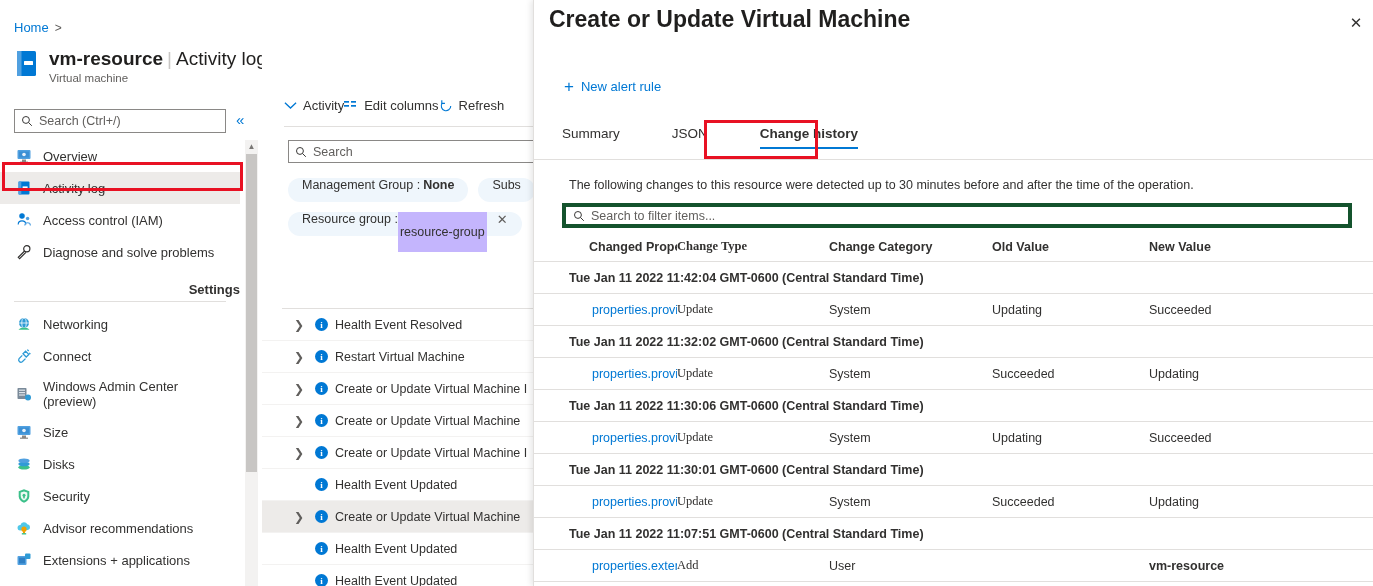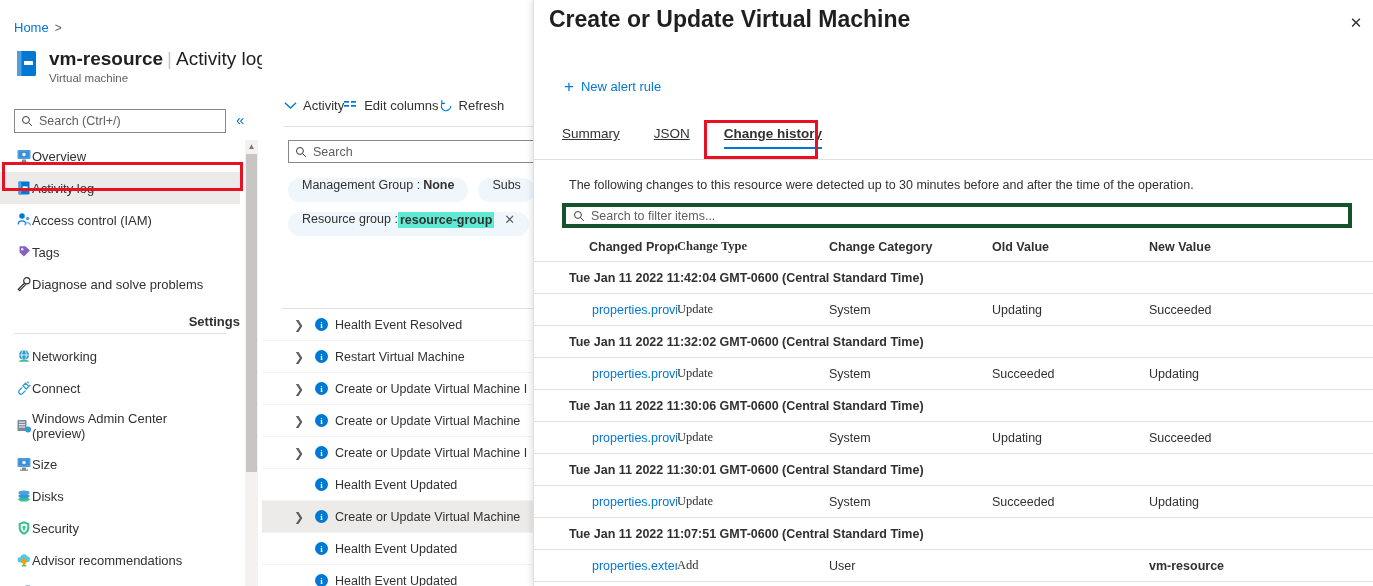--- a/index.html
+++ b/index.html
@@ -32,21 +32,21 @@
   .hdr-actions .ic { cursor:pointer; color:#484644; }
 
   .search-box { position:absolute; left:14px; top:97px; width:212px; height:24px;
     border:1px solid #8a8886; background:#fff; display:flex; align-items:center; padding:0 6px; gap:6px; }
   .search-box input { border:0; outline:0; font-size:12.5px; font-family:"Liberation Sans",sans-serif;
     color:#323130; width:100%; background:transparent; }
   .search-box input::placeholder { color:#605e5c; }
   .collapse-btn { position:absolute; left:236px; top:99px; color:#0078d4; font-size:15px; cursor:pointer; }
 
   .nav-list { position:absolute; left:0; top:128px; width:240px; height:458px; overflow:hidden; }
-  .nav-item { display:flex; align-items:center; height:32px; padding-left:16px; font-size:13px;
+  .nav-item { display:flex; align-items:center; gap:11px; height:32px; padding-left:16px; font-size:13px;
     color:#323130; cursor:pointer; white-space:nowrap; }
   .nav-item.multiline { height:44px; align-items:center; }
   .nav-item .label { line-height:15px; }
   .nav-item.selected { background:#edebe9; }
   .nav-section { padding-left:14px; font-weight:700; font-size:13px; color:#323130; margin-top:14px; margin-bottom:4px;text-align:right; }
   .nav-divider { margin:2px 14px 6px 14px; height:1px; background:#e1dfdd; }
   .nav-ico { width:16px; height:16px; flex:0 0 16px; display:block; }
 
   .sb-track { position:absolute; left:245px; top:128px; width:13px; height:458px; background:#f3f2f1; }
   .sb-arrow { position:absolute; left:245px; top:128px; width:13px; height:12px; display:flex; align-items:center; justify-content:center;
@@ -69,21 +69,21 @@
     background:#fff; display:flex; align-items:center; gap:6px; padding:0 6px; }
   .mid-search input { border:0; outline:0; background:transparent; font-size:12.5px; width:100%;
     font-family:"Liberation Sans",sans-serif; color:#323130; }
   .mid-search input::placeholder{ color:#605e5c; }
 
   .chips-row { position:absolute; left:26px; top:178px; display:flex; gap:10px; white-space:nowrap; }
   .chips-row2 { position:absolute; left:26px; top:212px; display:flex; gap:10px; white-space:nowrap; }
   .chip { background:#eff6fc; border-radius:12px; height:24px; display:flex; align-items:flex-start;
     padding:0 14px; font-size:12.5px; color:#323130; cursor:pointer; }
   .chip b { font-weight:700; margin-left:3px; }
-  .chip .hv { background:#5eead4; padding:1px 2px; font-weight:700; }
+  .chip .hv { background:#c4b5fd; padding:13px 2px; font-weight:400; }
   .chip .cx { margin-left:10px; color:#605e5c; font-size:13px; }
   .op-head-rule { position:absolute; left:282px; top:308px; width:260px; height:1px; background:#e1dfdd; }
 
   .op-list { position:absolute; left:262px; top:309px; width:271px; }
   .op-row { position:relative; height:32px; display:flex; align-items:center; gap:7px;
     padding-left:32px; border-bottom:1px solid #f3f2f1; font-size:12.5px; color:#323130; white-space:nowrap;
     cursor:pointer; }
   .op-row.selected { background:#edebe9; }
   .op-row .chev { position:absolute; left:32px; color:#605e5c; font-size:12px; }
   .op-row.has-chev { padding-left:53px; }
@@ -96,21 +96,21 @@
     border-left:1px solid #e1dfdd; box-shadow:-2px 0 6px rgba(0,0,0,0.10); }
   .rp-title { position:absolute; left:15px; top:6px; font-size:23px; font-weight:700; color:#201f1e; white-space:nowrap; }
   .rp-sub { position:absolute; left:16px; top:39px; font-size:11.5px; color:#605e5c; white-space:nowrap; }
   .rp-close { position:absolute; left:812px; top:13px; width:20px; height:20px; display:flex;
     align-items:center; justify-content:center; color:#323130; font-size:15px; cursor:pointer; }
 
   .rp-cmd { position:absolute; left:30px; top:79px; display:flex; align-items:center; gap:7px;
     font-size:13px; color:#0078d4; cursor:pointer; }
   .rp-cmd .plus { font-size:17px; line-height:13px; font-weight:400; }
 
-  .rp-tabs { position:absolute; left:28px; top:126px; display:flex; align-items:flex-end; gap:34px;text-decoration:underline; }
+  .rp-tabs { position:absolute; left:28px; top:126px; display:flex; align-items:flex-end; gap:52px; }
   .rp-tab { font-size:13.5px; color:#323130; padding-bottom:8px; cursor:pointer; position:relative; white-space:nowrap; }
   .rp-tab.active { font-weight:700; }
   .rp-tab.active::after { content:""; position:absolute; left:0; right:0; bottom:0; height:2.5px; background:#0078d4; }
   .rp-tabs-rule { position:absolute; left:0; top:159px; width:840px; height:1px; background:#e1dfdd; }
 
   .rp-desc { position:absolute; left:35px; top:178px; font-size:12.5px; color:#323130; white-space:nowrap; }
   .rp-search { position:absolute; left:28px; top:203px; width:790px; height:25px; border:4px solid #14532d;
     background:#fff; display:flex; align-items:center; gap:6px; padding:0 7px; }
   .rp-search input { border:0; outline:0; background:transparent; width:100%; font-size:12.5px;
     font-family:"Liberation Sans",sans-serif; color:#323130; }
@@ -219,29 +219,20 @@
           <svg width="16" height="16" viewBox="0 0 16 16" fill="none" stroke="#0078d4" stroke-width="1.1">
             <circle cx="6" cy="4" r="2.2" fill="#0078d4"></circle>
             <path d="M2.2 12.5c0-2.2 1.7-3.6 3.8-3.6s3.8 1.4 3.8 3.6" fill="none"></path>
             <circle cx="11.6" cy="6.5" r="1.7" fill="#50a0e0" stroke="none"></circle>
             <path d="M8.8 13.6c0-1.7 1.2-2.8 2.8-2.8s2.8 1.1 2.8 2.8" fill="none" stroke="#50a0e0"></path>
           </svg>
         </span>
         <span class="label">Access control (IAM)</span>
       </div>
 
-      <div class="nav-item">
-        <span class="nav-ico">
-          <svg width="16" height="16" viewBox="0 0 16 16">
-            <path d="M9.5 2.2l4.4 4.4-6 6L3.5 8.2V3.4a1.2 1.2 0 011.2-1.2z" fill="#8661c5"></path>
-            <circle cx="6.2" cy="5.2" r="1.2" fill="#f0ebf8"></circle>
-          </svg>
-        </span>
-        <span class="label">Tags</span>
-      </div>
 
       <div class="nav-item">
         <span class="nav-ico">
           <svg width="16" height="16" viewBox="0 0 16 16" fill="none" stroke="#323130" stroke-width="1.2">
             <circle cx="10.8" cy="4.8" r="3.1"></circle>
             <path d="M8.6 7L2.3 13.3l1.3 1.3L9.9 8.3"></path>
           </svg>
         </span>
         <span class="label">Diagnose and solve problems</span>
       </div>

